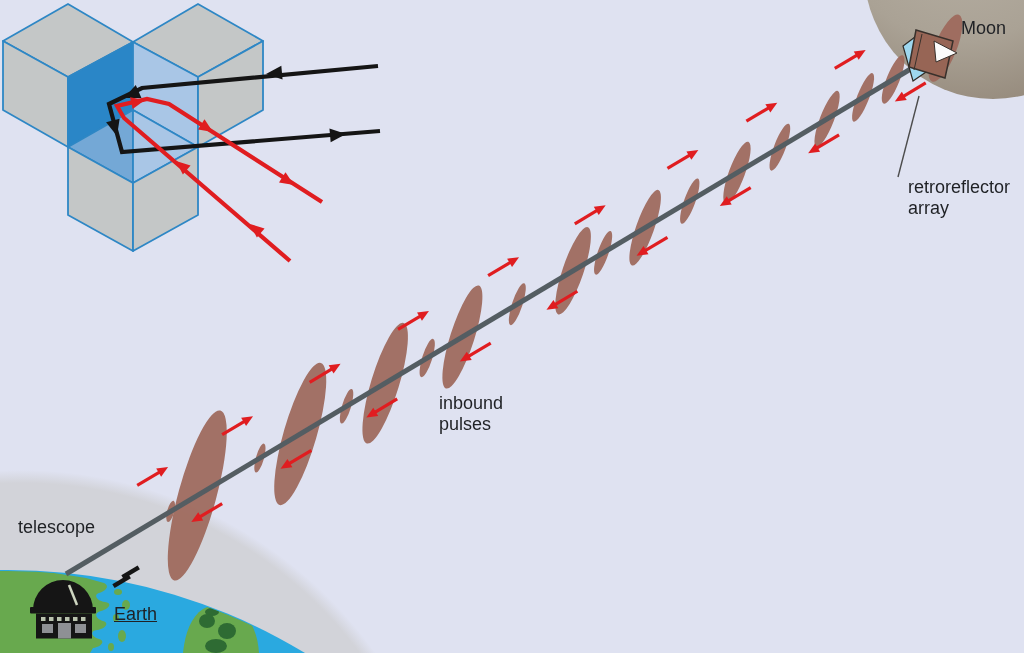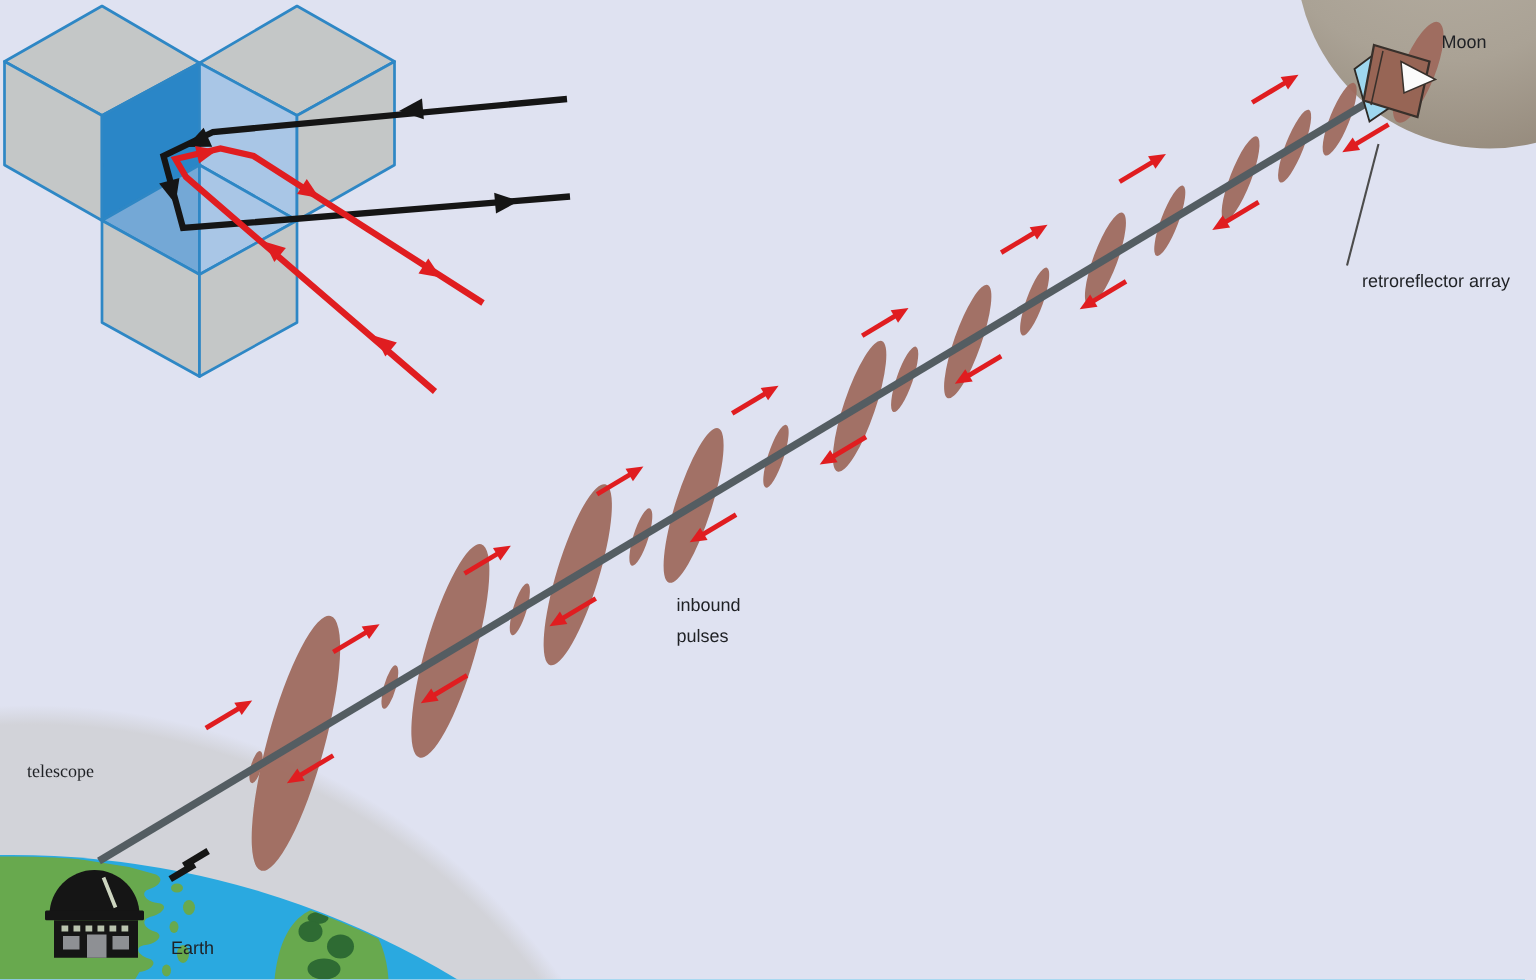--- a/index.html
+++ b/index.html
@@ -20,26 +20,26 @@
     left:-414px;top:470px;width:870px;height:870px;
     background:radial-gradient(closest-side, var(--atmosphere-gray) 0%, var(--atmosphere-gray) 97%, rgba(210,211,217,0) 100%);
     z-index:1;
   }
   #earth{
     left:-565px;top:570px;width:1146px;height:1146px;
     background:var(--ocean-blue);
     z-index:1;
   }
   #scene{position:absolute;left:0;top:0;z-index:2;}
-  .lbl{position:absolute;z-index:3;font-size:12px;line-height:21px;color:var(--text,#1f2125);}
-  #lbl-telescope{left:18px;top:504px;font-family:Liberation Serif, serif;}
-  #lbl-earth{left:114px;top:622px;}
+  .lbl{position:absolute;z-index:3;font-size:18px;line-height:21px;color:var(--text,#1f2125);}
+  #lbl-telescope{left:18px;top:517px;}
+  #lbl-earth{left:114px;top:604px;text-decoration:underline;}
   #lbl-moon{left:961px;top:18px;}
   #lbl-outbound{left:540px;top:162px;width:78px;}
-  #lbl-inbound{left:439px;top:393px;width:70px;margin-left:12px;}
+  #lbl-inbound{left:439px;top:393px;width:70px;}
   #lbl-retro{left:908px;top:177px;width:106px;}
   
   .land{fill:var(--land-green);}
   .land-dark{fill:var(--land-dark-green);}
   .cube-gray{fill:var(--cube-gray);stroke:var(--cube-edge-blue);stroke-width:1.8;stroke-linejoin:round;}
   .cube-dark{fill:var(--cube-face-dark-blue);stroke:var(--cube-edge-blue);stroke-width:1.8;stroke-linejoin:round;}
   .cube-light{fill:var(--cube-face-light-blue);stroke:var(--cube-edge-blue);stroke-width:1.8;stroke-linejoin:round;}
   .cube-mid{fill:var(--cube-face-mid-blue);stroke:var(--cube-edge-blue);stroke-width:1.8;stroke-linejoin:round;}
   .ray-black{fill:none;stroke:var(--ray-black);stroke-width:4.2;stroke-linejoin:miter;}
   .ray-red{fill:none;stroke:var(--arrow-red);stroke-width:4.2;stroke-linejoin:miter;}

